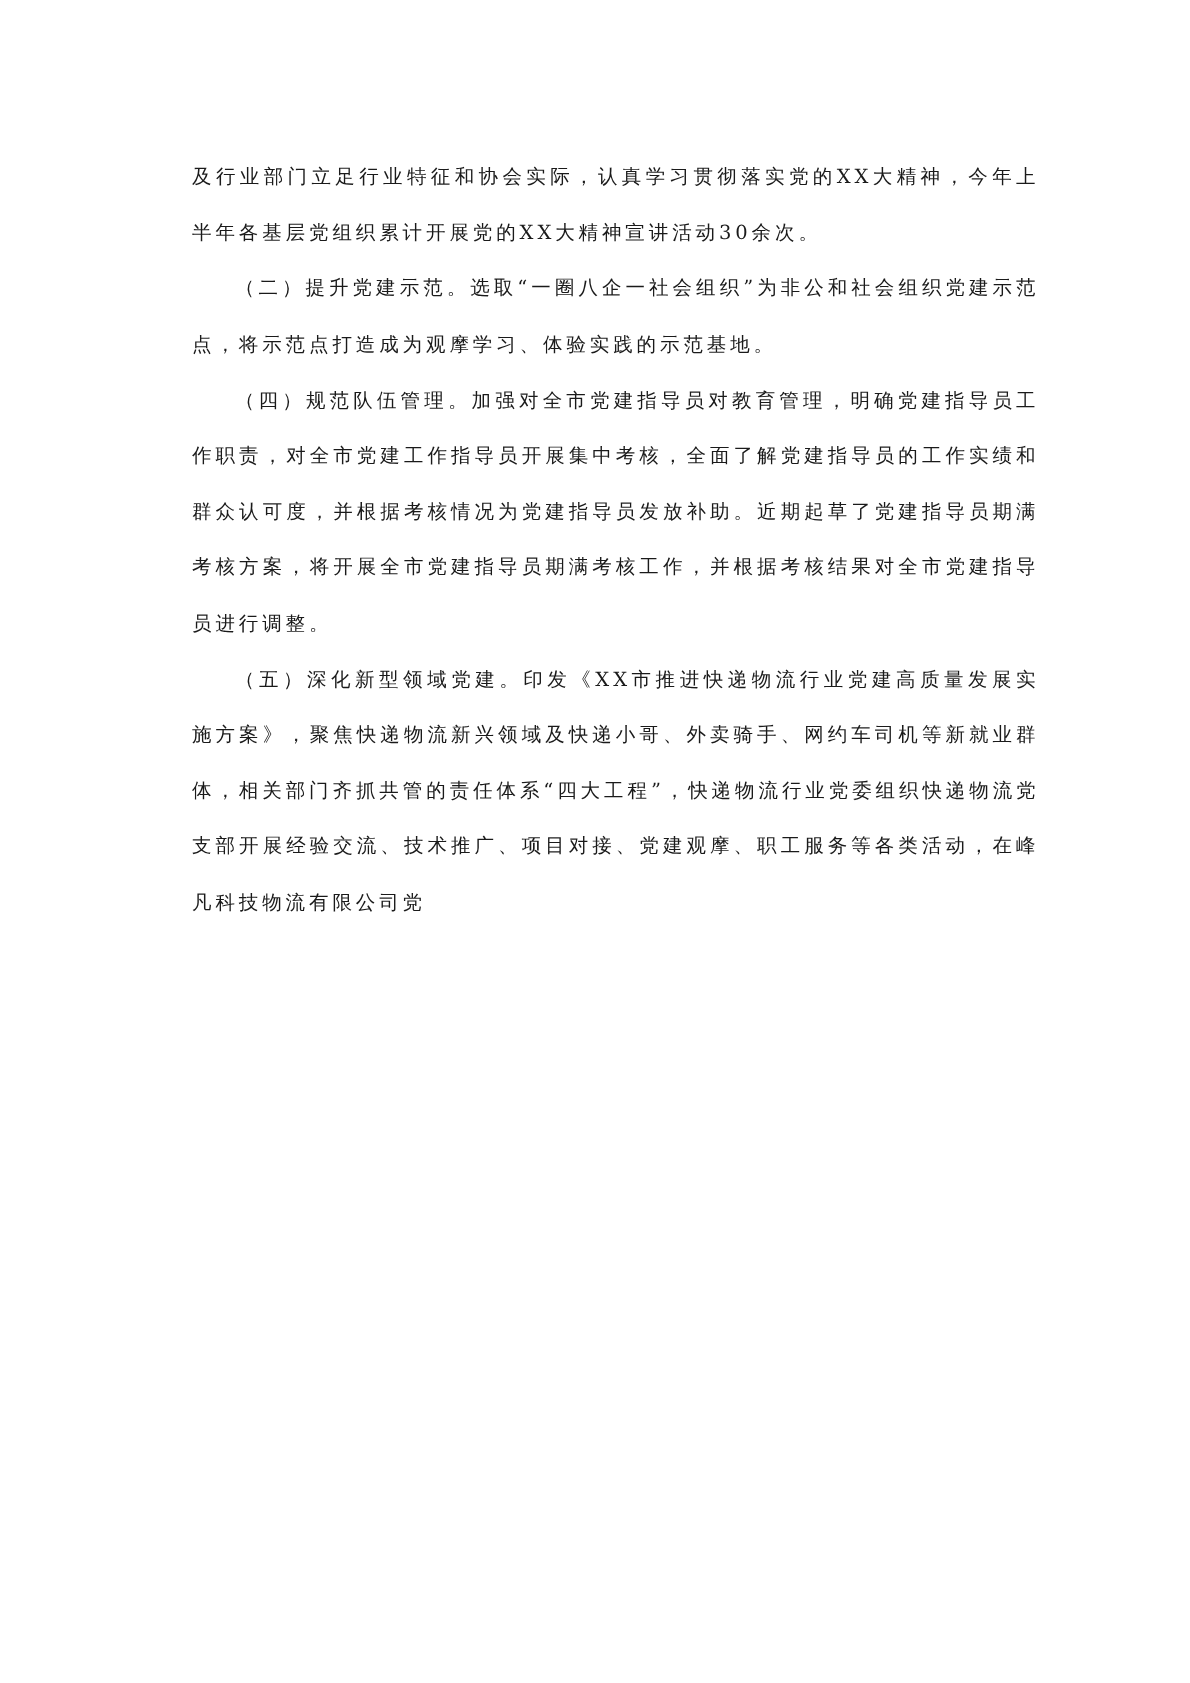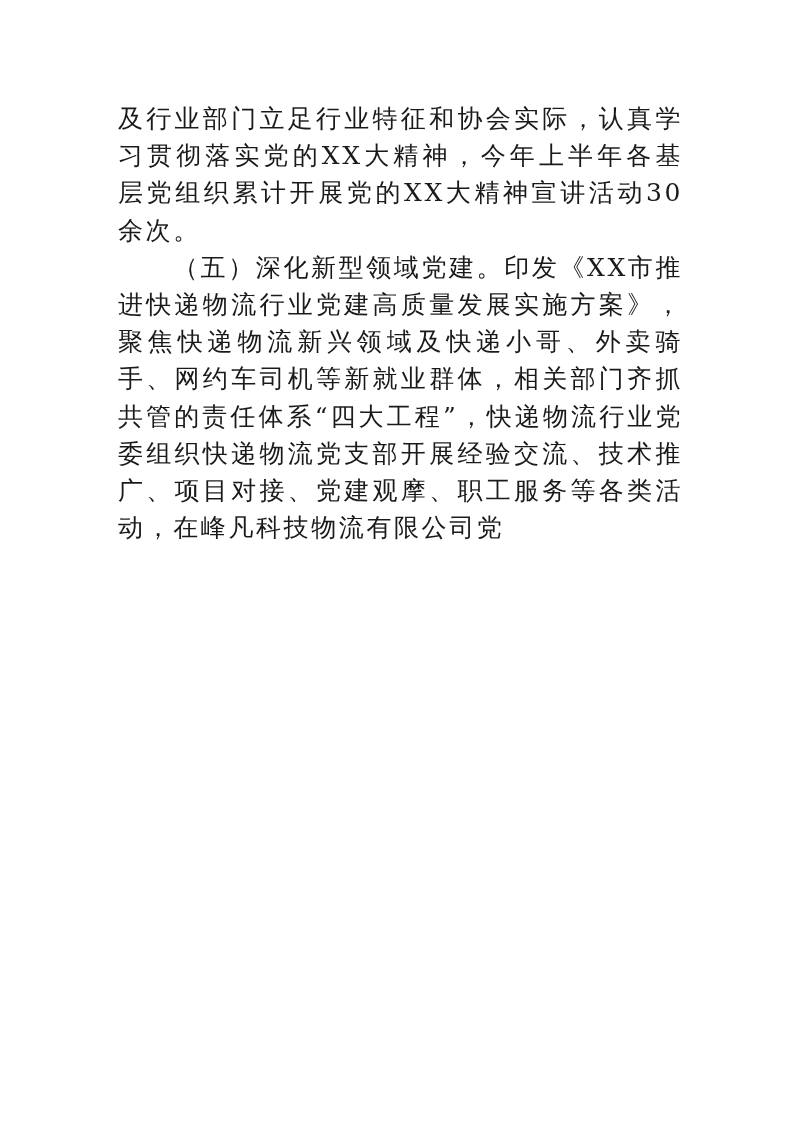--- a/index.html
+++ b/index.html
@@ -1,30 +1,32 @@
 <!DOCTYPE html>
 <html><head>
 <meta charset="utf-8">
 <style>
   html, body { margin: 0; padding: 0; background: #ffffff; }
   body { width: 793px; height: 1122px; position: relative; overflow: hidden; }
   .page {
     position: absolute;
-    left: 118px;
+    left: 128px;
     top: 100px;
     width: 565px;
     font-family: "DejaVu Serif", "Liberation Serif", serif;
-    font-size: 25px;
+    font-size: 13px;
     color: #1a1a1a;
     line-height: 37.2px;
     letter-spacing: 2.6px;
     text-align: justify;
   }
   .para { margin: 0; }
   .indent { text-indent: 2.2em; }
 </style>
 </head>
 <body>
 
 <div class="page">
   <p class="para">及行业部门立足行业特征和协会实际，认真学习贯彻落实党的XX大精神，今年上半年各基层党组织累计开展党的XX大精神宣讲活动30余次。</p>
+  <p class="para indent">（二）提升党建示范。选取“一圈八企一社会组织”为非公和社会组织党建示范点，将示范点打造成为观摩学习、体验实践的示范基地。</p>
+  <p class="para indent">（四）规范队伍管理。加强对全市党建指导员对教育管理，明确党建指导员工作职责，对全市党建工作指导员开展集中考核，全面了解党建指导员的工作实绩和群众认可度，并根据考核情况为党建指导员发放补助。近期起草了党建指导员期满考核方案，将开展全市党建指导员期满考核工作，并根据考核结果对全市党建指导员进行调整。</p>
   <p class="para indent">（五）深化新型领域党建。印发《XX市推进快递物流行业党建高质量发展实施方案》，聚焦快递物流新兴领域及快递小哥、外卖骑手、网约车司机等新就业群体，相关部门齐抓共管的责任体系“四大工程”，快递物流行业党委组织快递物流党支部开展经验交流、技术推广、项目对接、党建观摩、职工服务等各类活动，在峰凡科技物流有限公司党</p>
 </div>
 
 </body></html>

